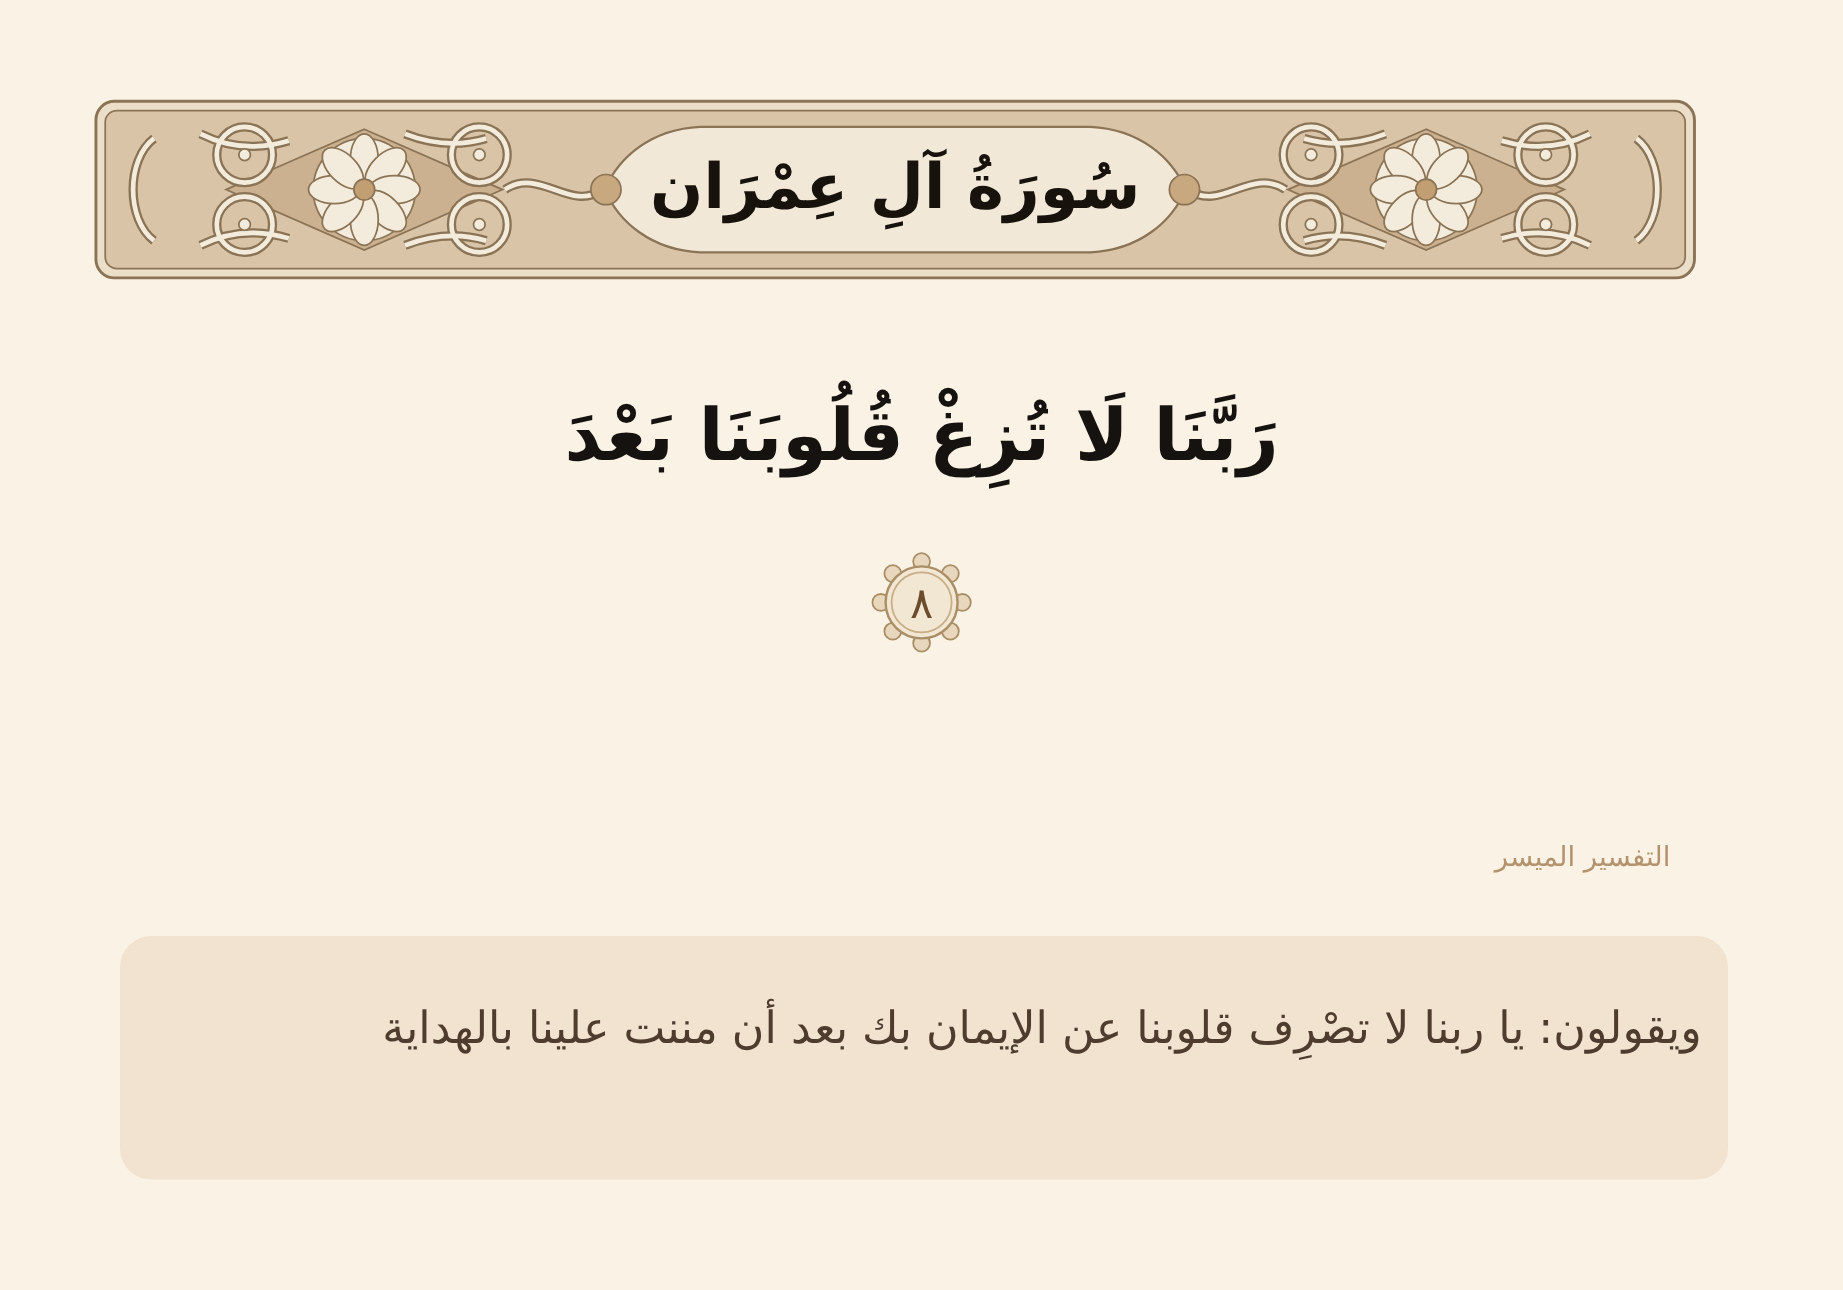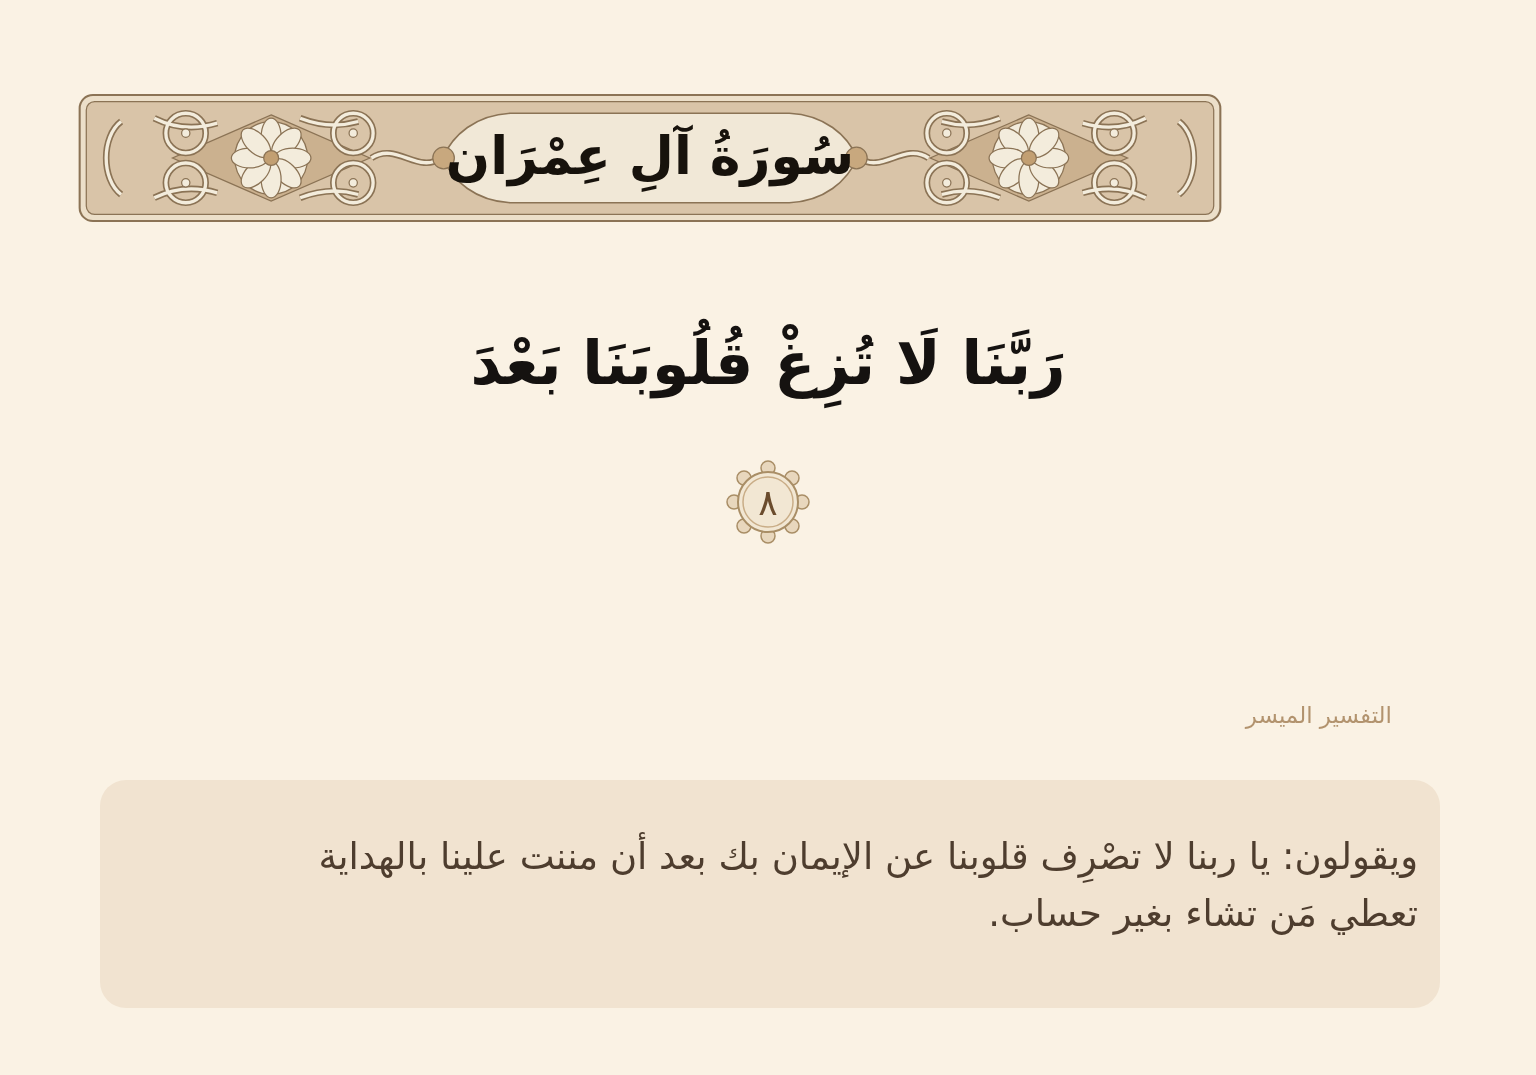--- a/index.html
+++ b/index.html
@@ -1,42 +1,42 @@
 <!DOCTYPE html>
 <html lang="ar"><head>
 <meta charset="utf-8">
 <style>
   html,body{margin:0;padding:0;}
   body{
     width:1536px;height:1075px;position:relative;overflow:hidden;
     background:#faf2e4;
     font-family:"DejaVu Sans",sans-serif;
   }
-  .band-wrap{position:absolute;left:78px;top:80px;width:1144px;height:156px;}
+  .band-wrap{position:absolute;left:78px;top:80px;width:1336px;height:156px;}
   .band-svg{position:absolute;inset:0;width:100%;height:100%;}
   .band-title{
     position:absolute;inset:0;display:flex;align-items:center;justify-content:center;
     direction:rtl;font-size:52px;font-weight:bold;color:#17120c;padding-bottom:4px;
   }
   .verse-block{
     position:absolute;left:0;right:0;top:318px;text-align:center;direction:rtl;
     color:#151210;
   }
   .verse-line1{font-size:60px;line-height:1.5;font-weight:700;}
   .verse-line2{
     margin-top:52px;font-size:58px;line-height:1.5;direction:rtl;
     display:flex;justify-content:center;align-items:center;gap:24px;
   }
   .ayah-medallion{flex:0 0 auto;display:block;}
   .tafsir-label{
     position:absolute;top:702px;right:144px;direction:rtl;
     font-size:23px;color:#b2936e;
   }
   .tafsir-box{
-    position:absolute;left:100px;top:780px;width:1340px;height:228px;
+    position:absolute;left:100px;top:780px;width:1340px;height:203px;
     box-sizing:border-box;background:#f1e3d0;border-radius:26px;
     padding:48px 22px;direction:rtl;text-align:right;
     color:#4e3d2e;font-size:37px;line-height:57px;
   }
   .tafsir-line{white-space:nowrap;}
 </style>
 </head>
 <body>
 
 <div class="band-wrap">
@@ -107,14 +107,13 @@
       <circle cx="42" cy="42" r="25" fill="none" stroke="#c9ad87" stroke-width="1.5"></circle>
       <text x="42" y="55" text-anchor="middle" font-size="36" fill="#6b4c2d">٨</text>
     </svg>
   </div>
 </div>
 
 <div class="tafsir-label">التفسير الميسر</div>
 
 <div class="tafsir-box">
   <div class="tafsir-line">ويقولون: يا ربنا لا تصْرِف قلوبنا عن الإيمان بك بعد أن مننت علينا بالهداية</div>
-  <div class="tafsir-line">تعطي مَن تشاء بغير حساب.</div>
 </div>
 
 </body></html>

